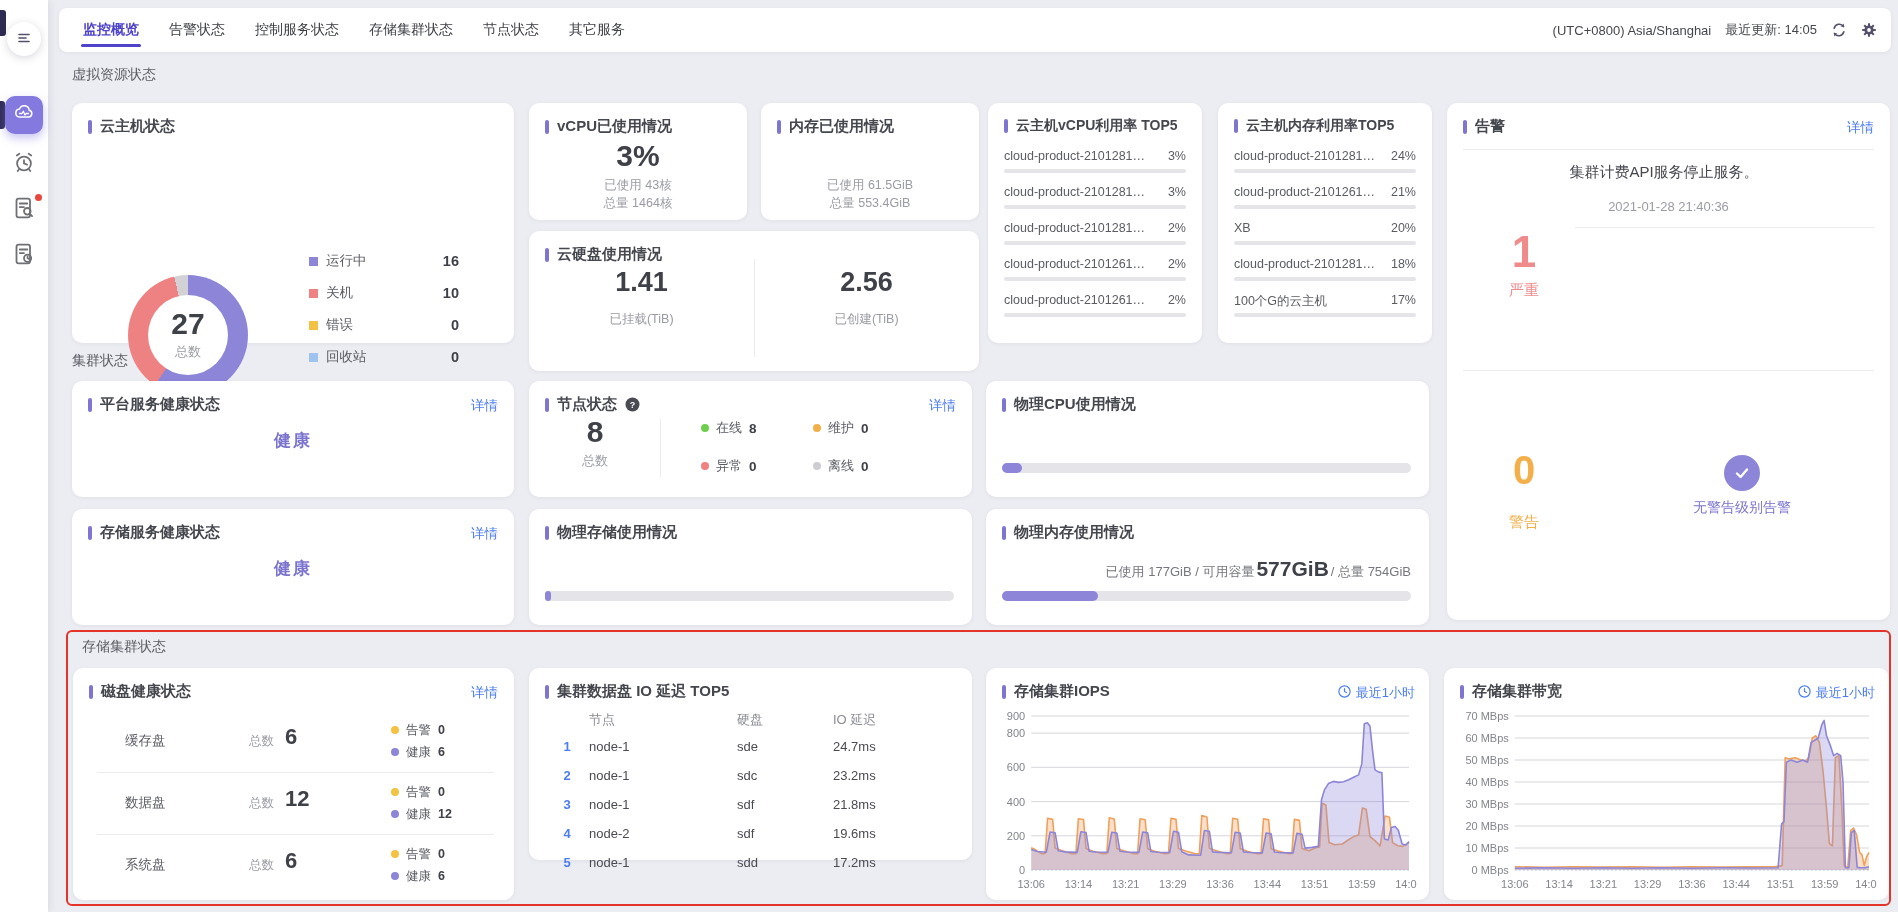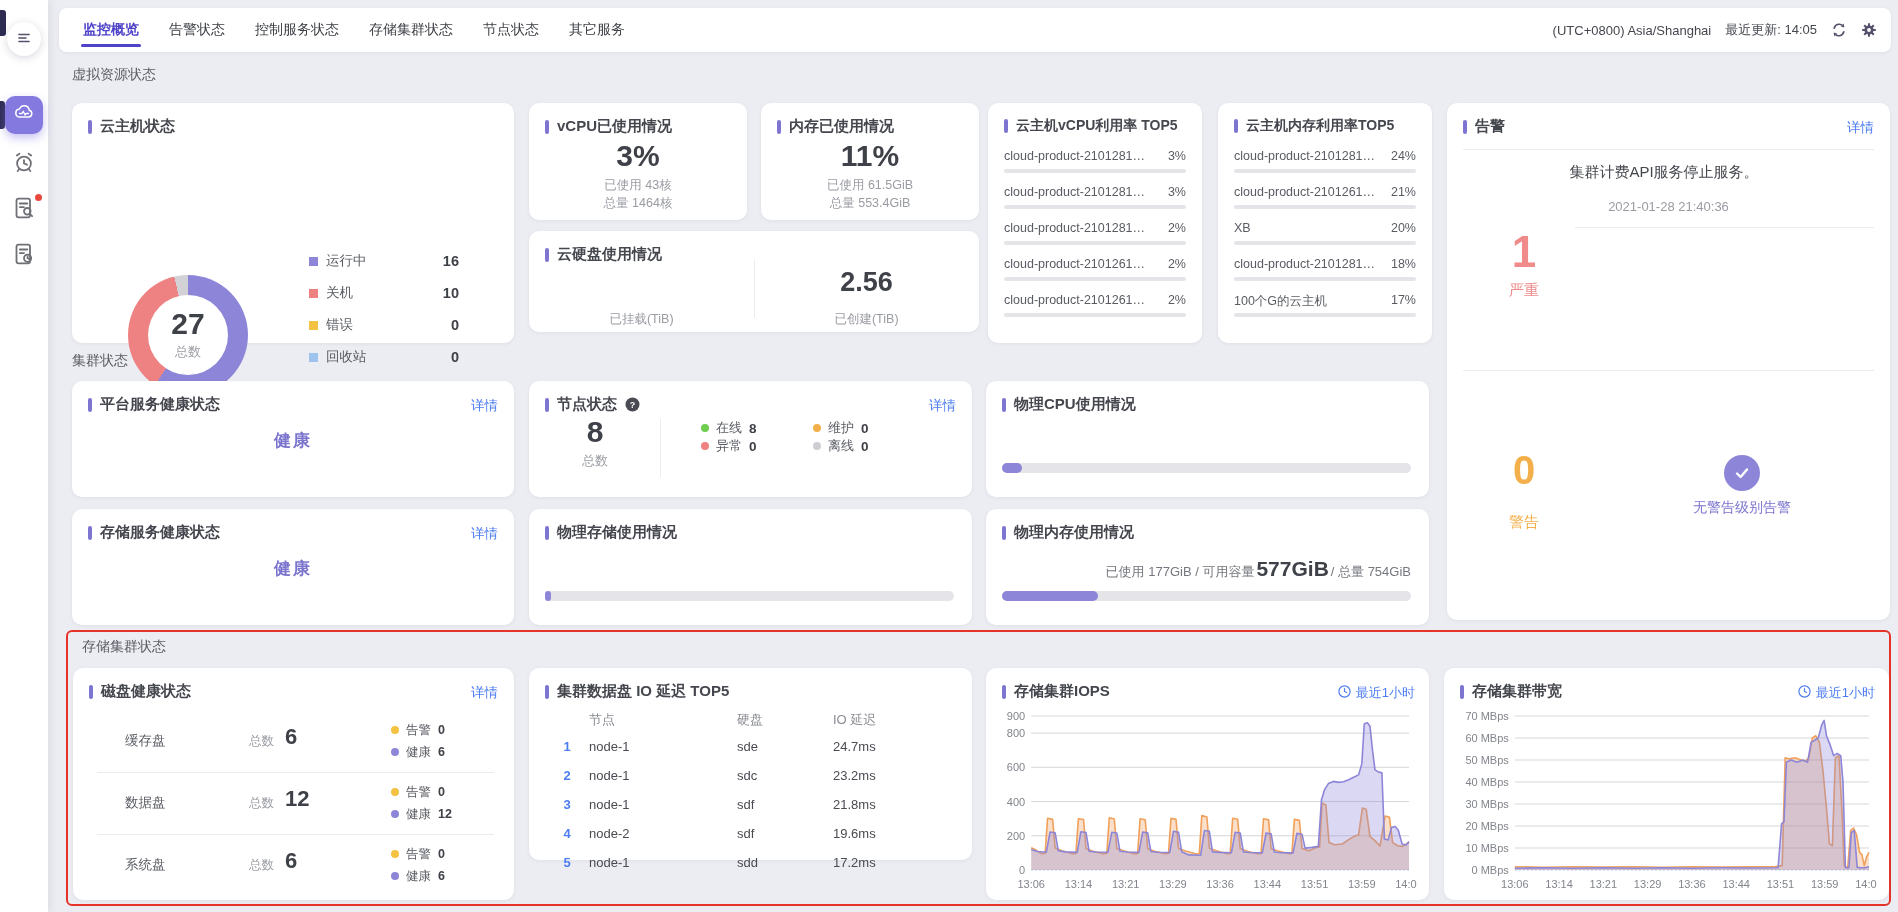--- a/index.html
+++ b/index.html
@@ -84,21 +84,21 @@
   .a-ok-label { font-size:14px; color:#7b74cf; margin-top:8px; }
 
   
   .health-val { position:absolute; top:48px; left:0; right:0; text-align:center; font-size:17px; font-weight:bold; color:#7b74cf; letter-spacing:2px; }
 
   
   .node-total { position:absolute; left:36px; top:34px; width:60px; text-align:center; }
   .node-total-num { font-size:30px; font-weight:bold; color:#3f4148; line-height:1.1; }
   .node-total-label { font-size:13px; color:#9a9ca3; margin-top:4px; }
   .node-div { position:absolute; left:131px; top:38px; bottom:20px; width:1px; background:#ececf0; }
-  .node-stats { position:absolute; left:172px; top:38px; display:grid; grid-template-columns:112px 112px; row-gap:0; }
+  .node-stats { position:absolute; left:172px; top:38px; display:grid; grid-template-columns:112px 112px; row-gap:20px; }
   .ns-item { display:flex; align-items:center; font-size:13px; color:#5a5c63; }
   .dot { width:8px; height:8px; border-radius:50%; margin-right:7px; flex:0 0 8px; }
   .ns-val { margin-left:7px; font-weight:bold; color:#3f4148; font-size:13.5px; }
 
   
   .usage-line { position:absolute; right:18px; top:48px; font-size:13px; color:#75777e; white-space:nowrap; }
   .usage-big { font-size:21px; font-weight:bold; color:#3f4148; margin:0 2px; }
   .usage-track { position:absolute; left:16px; right:18px; top:82px; height:10px; border-radius:5px; background:#e4e4e9; }
   .usage-fill { height:100%; border-radius:5px; background:#8d86d8; }
 
@@ -280,31 +280,31 @@
     <div class="pct-big">3%</div>
     <div class="pct-line1">已使用 43核</div>
     <div class="pct-line2">总量 1464核</div>
   </div>
 
   <div class="card" style="left:761px;top:103px;width:218px;height:117px">
     <div class="card-title">
         <span class="marker"></span>
         <span>内存已使用情况</span>
       </div>
-    <div class="pct-big">11%</div>
     <div class="pct-line1">已使用 61.5GiB</div>
     <div class="pct-line2">总量 553.4GiB</div>
   </div>
 
-  <div class="card" style="left:529px;top:231px;width:450px;height:101px">
+  <div class="card" style="left:529px;top:231px;width:450px;height:140px">
     <div class="card-title">
         <span class="marker"></span>
         <span>云硬盘使用情况</span>
       </div>
     <div class="cd-half" style="left:0">
+      <div class="cd-val">1.41</div>
       <div class="cd-label">已挂载(TiB)</div>
     </div>
     <div class="cd-divider"></div>
     <div class="cd-half" style="left:225px">
       <div class="cd-val">2.56</div>
       <div class="cd-label">已创建(TiB)</div>
     </div>
   </div>
 
   <div class="card" style="left:988px;top:103px;width:214px;height:240px">

